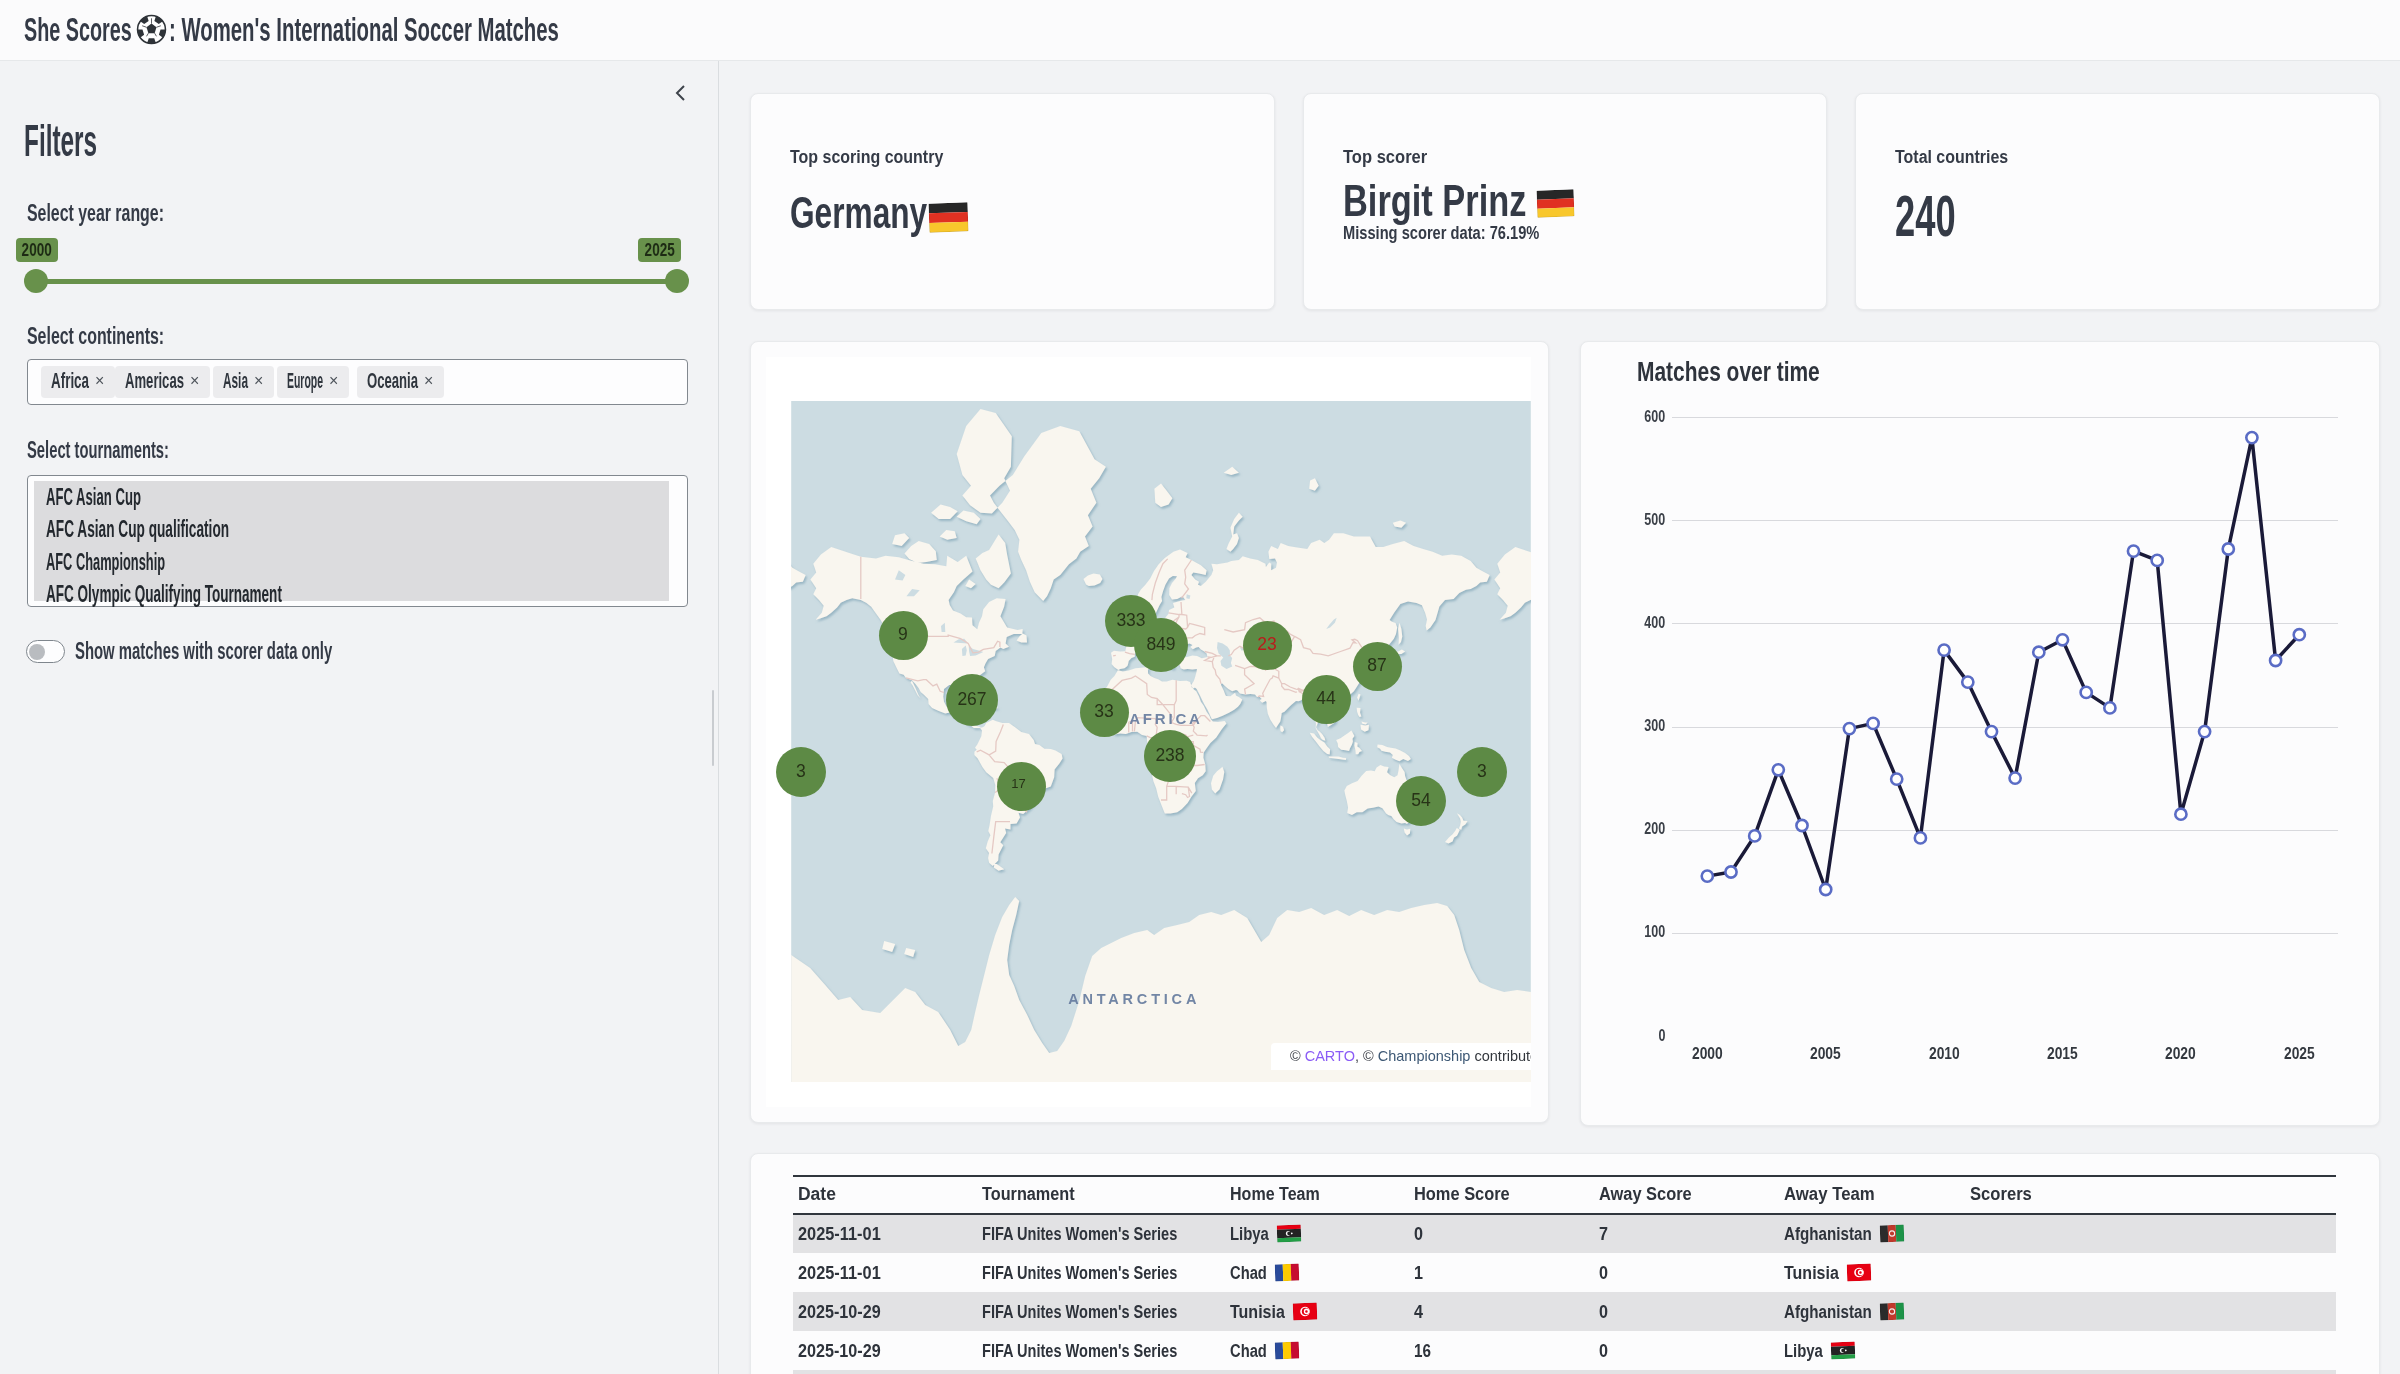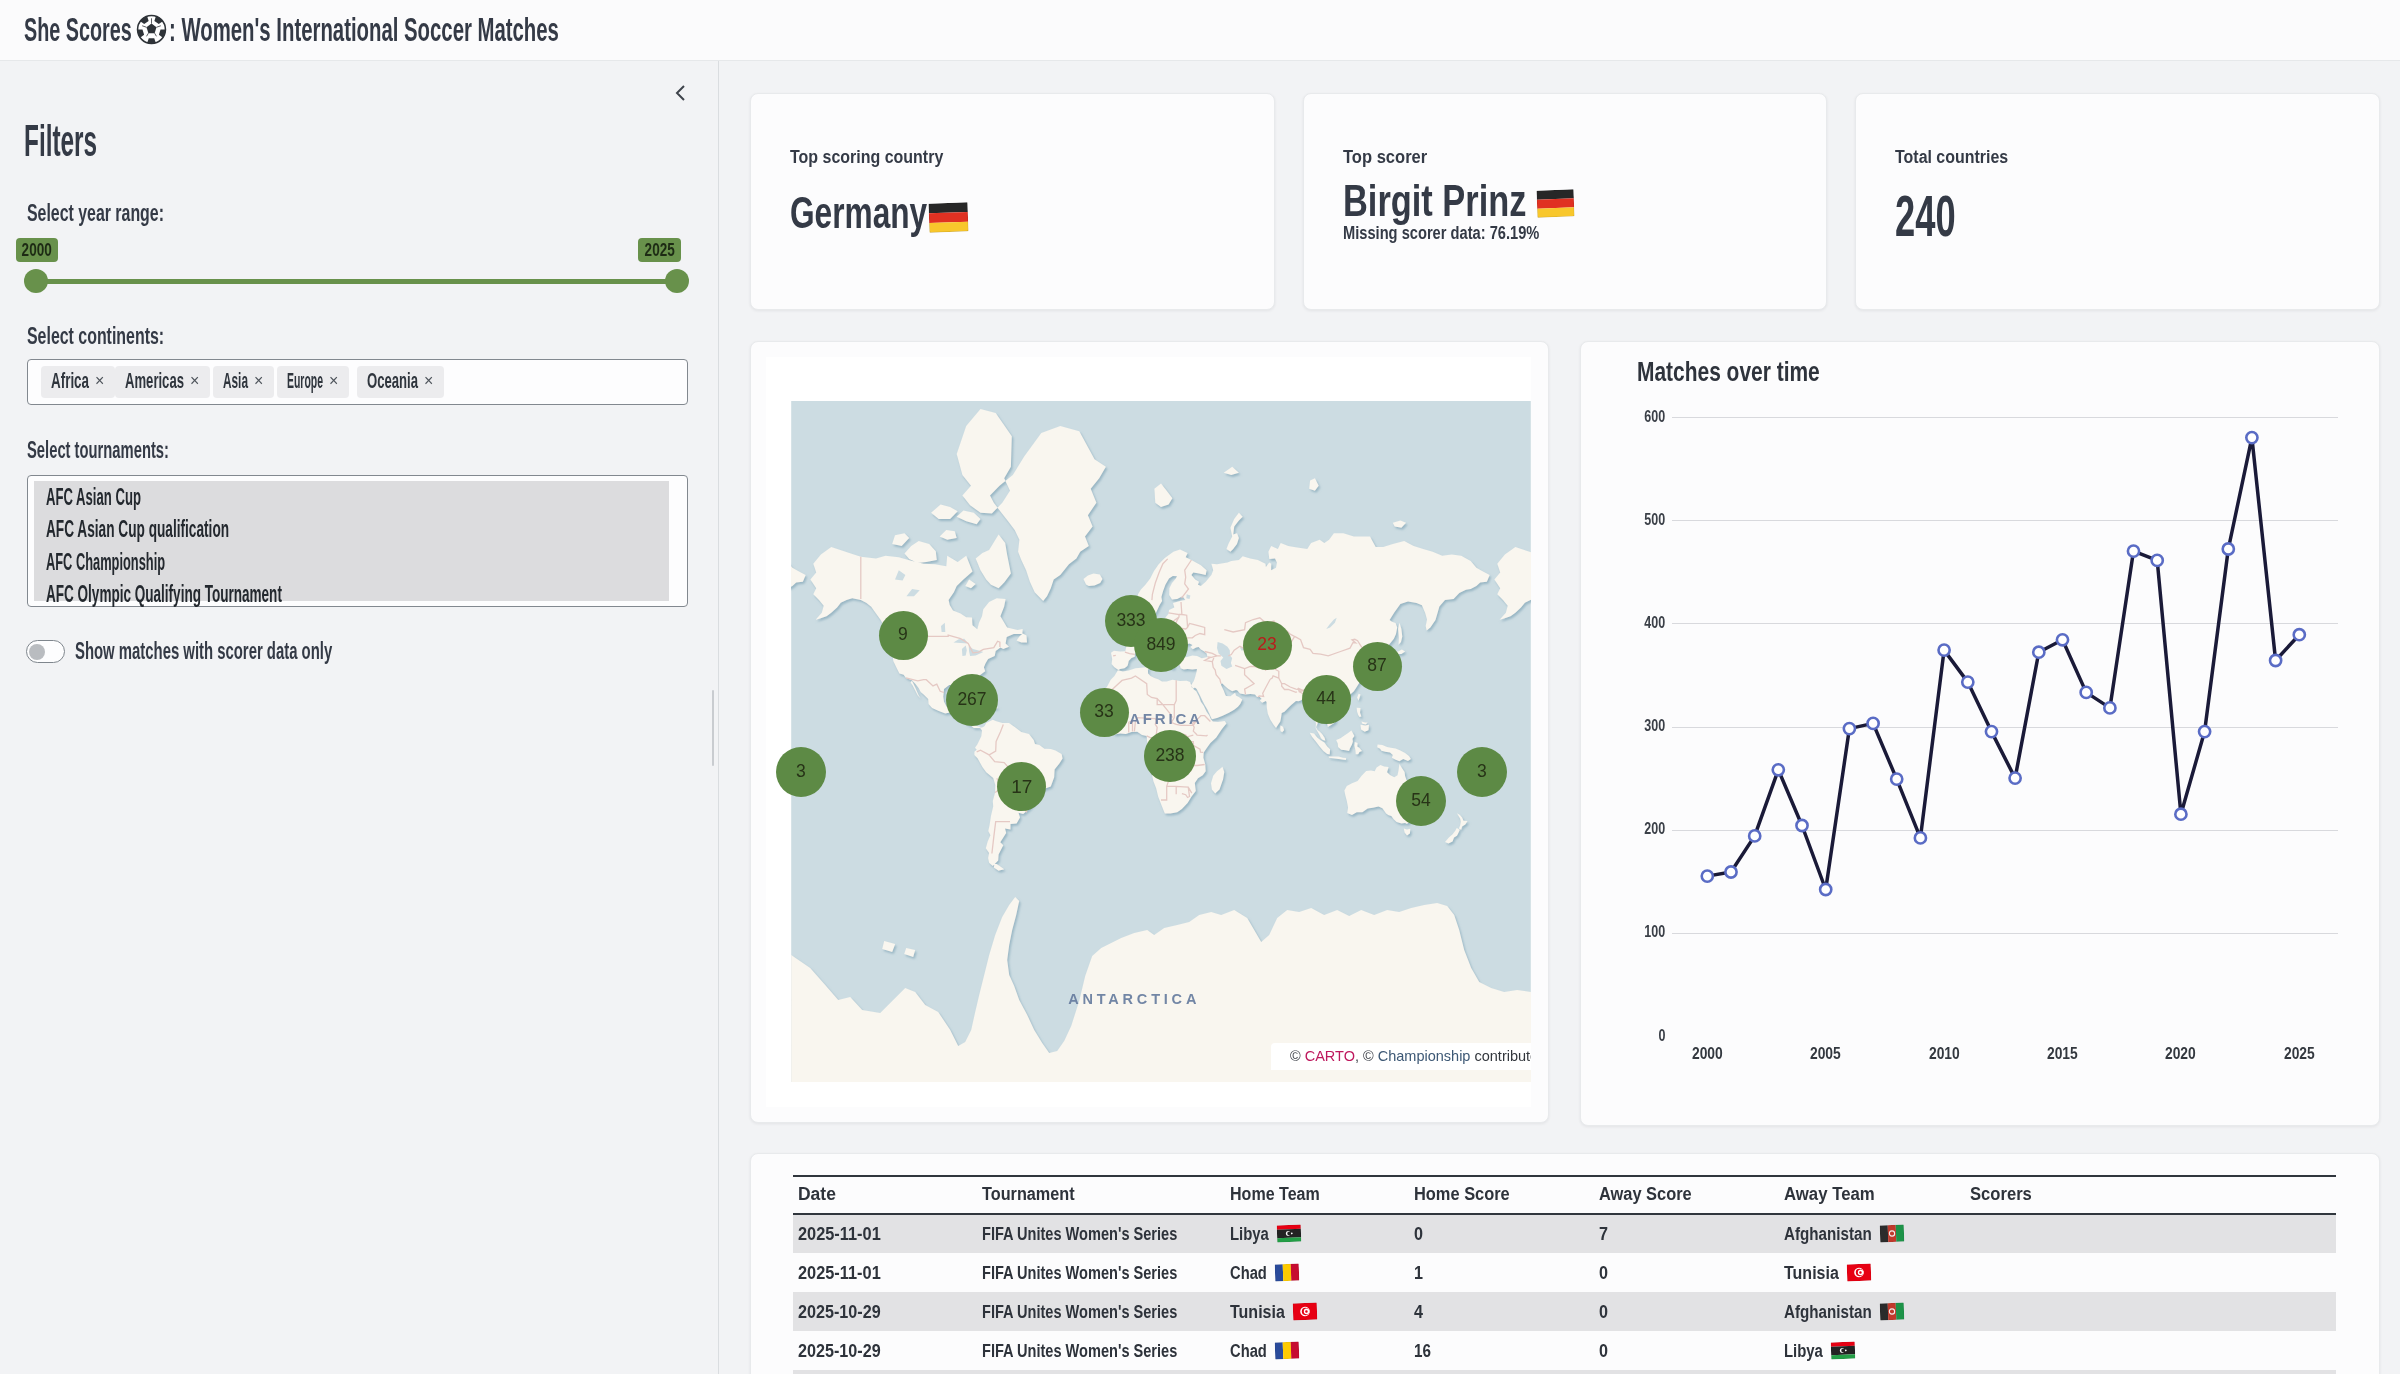--- a/index.html
+++ b/index.html
@@ -125,29 +125,29 @@
     <div style="position:absolute;left:1367.3px;top:657.3px;font-size:17.5px;line-height:1;color:#273317">87</div>
     <div style="position:absolute;left:1301.5px;top:674.5px;width:49px;height:49px;border-radius:50%;background:#5d8a45"></div>
     <div style="position:absolute;left:1316.3px;top:690.3px;font-size:17.5px;line-height:1;color:#273317">44</div>
     <div style="position:absolute;left:946.0px;top:674.0px;width:52px;height:52px;border-radius:50%;background:#5d8a45"></div>
     <div style="position:absolute;left:957.4px;top:691.3px;font-size:17.5px;line-height:1;color:#273317">267</div>
     <div style="position:absolute;left:1079.5px;top:687.5px;width:49px;height:49px;border-radius:50%;background:#5d8a45"></div>
     <div style="position:absolute;left:1094.3px;top:703.3px;font-size:17.5px;line-height:1;color:#273317">33</div>
     <div style="position:absolute;left:1144.0px;top:730.0px;width:52px;height:52px;border-radius:50%;background:#5d8a45"></div>
     <div style="position:absolute;left:1155.4px;top:747.3px;font-size:17.5px;line-height:1;color:#273317">238</div>
     <div style="position:absolute;left:996.5px;top:761.5px;width:49px;height:49px;border-radius:50%;background:#5d8a45"></div>
-    <div style="position:absolute;left:1011.3px;top:777.3px;font-size:19px;line-height:1;color:#273317">17</div>
+    <div style="position:absolute;left:1011.3px;top:777.3px;font-size:13px;line-height:1;color:#273317">17</div>
     <div style="position:absolute;left:776.0px;top:747.0px;width:50px;height:50px;border-radius:50%;background:#5d8a45"></div>
     <div style="position:absolute;left:796.1px;top:763.3px;font-size:17.5px;line-height:1;color:#273317">3</div>
     <div style="position:absolute;left:1396.0px;top:776.0px;width:50px;height:50px;border-radius:50%;background:#5d8a45"></div>
     <div style="position:absolute;left:1411.3px;top:792.3px;font-size:17.5px;line-height:1;color:#273317">54</div>
     <div style="position:absolute;left:1457.0px;top:747.0px;width:50px;height:50px;border-radius:50%;background:#5d8a45"></div>
     <div style="position:absolute;left:1477.1px;top:763.3px;font-size:17.5px;line-height:1;color:#273317">3</div>
     <div style="position:absolute;left:1271px;top:1043px;width:259.6px;height:27px;background:#fff;border-radius:4px 0 0 0;overflow:hidden">
-      <div style="position:absolute;left:19px;top:5px;font-size:14.5px;color:#333;white-space:nowrap"><span style="color:#41454d">©</span> <span style="color:#be185d">CARTO</span><span style="color:#41454d">, ©</span> <span style="color:#3d5875">Championship</span> <span style="color:#33373d">contributors</span></div>
+      <div style="position:absolute;left:19px;top:5px;font-size:14.5px;color:#333;white-space:nowrap"><span style="color:#41454d">©</span> <span style="color:#8b5cf6">CARTO</span><span style="color:#41454d">, ©</span> <span style="color:#3d5875">Championship</span> <span style="color:#33373d">contributors</span></div>
     </div>
     <div style="position:absolute;left:1580.0px;top:341.0px;width:800.0px;height:784.6px;background:#fcfcfd;border:1px solid #e8eaec;border-radius:8px;box-shadow:0 1px 3px rgba(25,30,40,0.07);"></div>
     <div style="position:absolute;left:1637.0px;top:358.2px;font-size:27.6px;line-height:1;font-weight:bold;color:#2e333c;white-space:nowrap;transform:scaleX(0.759);transform-origin:left center">Matches over time</div>
     <div style="position:absolute;left:1671.5px;top:932.8px;width:666.5px;height:1.0px;background:#d8d9dd;"></div>
     <div style="position:absolute;left:1671.5px;top:829.7px;width:666.5px;height:1.0px;background:#d8d9dd;"></div>
     <div style="position:absolute;left:1671.5px;top:726.5px;width:666.5px;height:1.0px;background:#d8d9dd;"></div>
     <div style="position:absolute;left:1671.5px;top:623.3px;width:666.5px;height:1.0px;background:#d8d9dd;"></div>
     <div style="position:absolute;left:1671.5px;top:520.1px;width:666.5px;height:1.0px;background:#d8d9dd;"></div>
     <div style="position:absolute;left:1671.5px;top:417.0px;width:666.5px;height:1.0px;background:#d8d9dd;"></div>
     <div style="position:absolute;left:1655.7px;top:1027.6px;font-size:16.9px;line-height:1;font-weight:bold;color:#3b4048;white-space:nowrap;transform:scaleX(0.740);transform-origin:right center">0</div>

